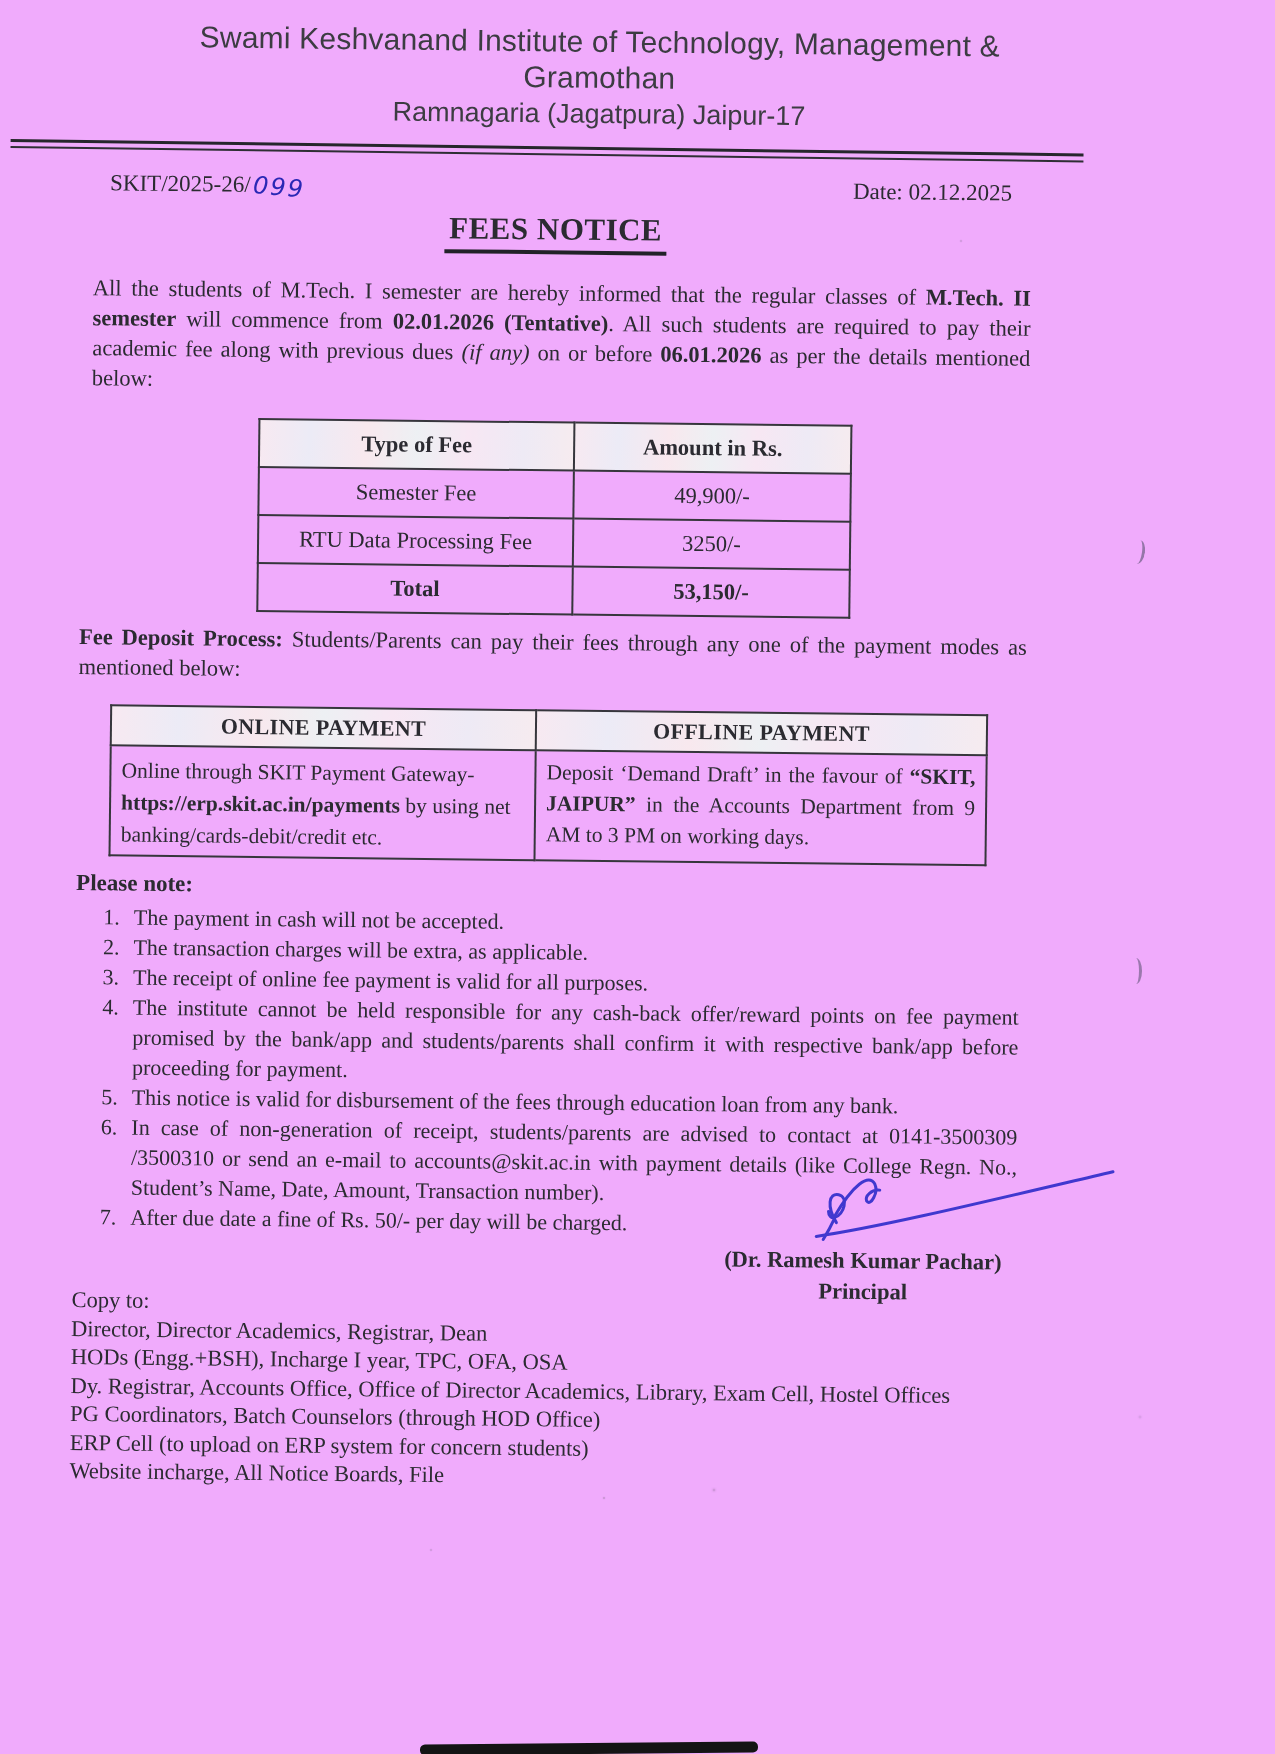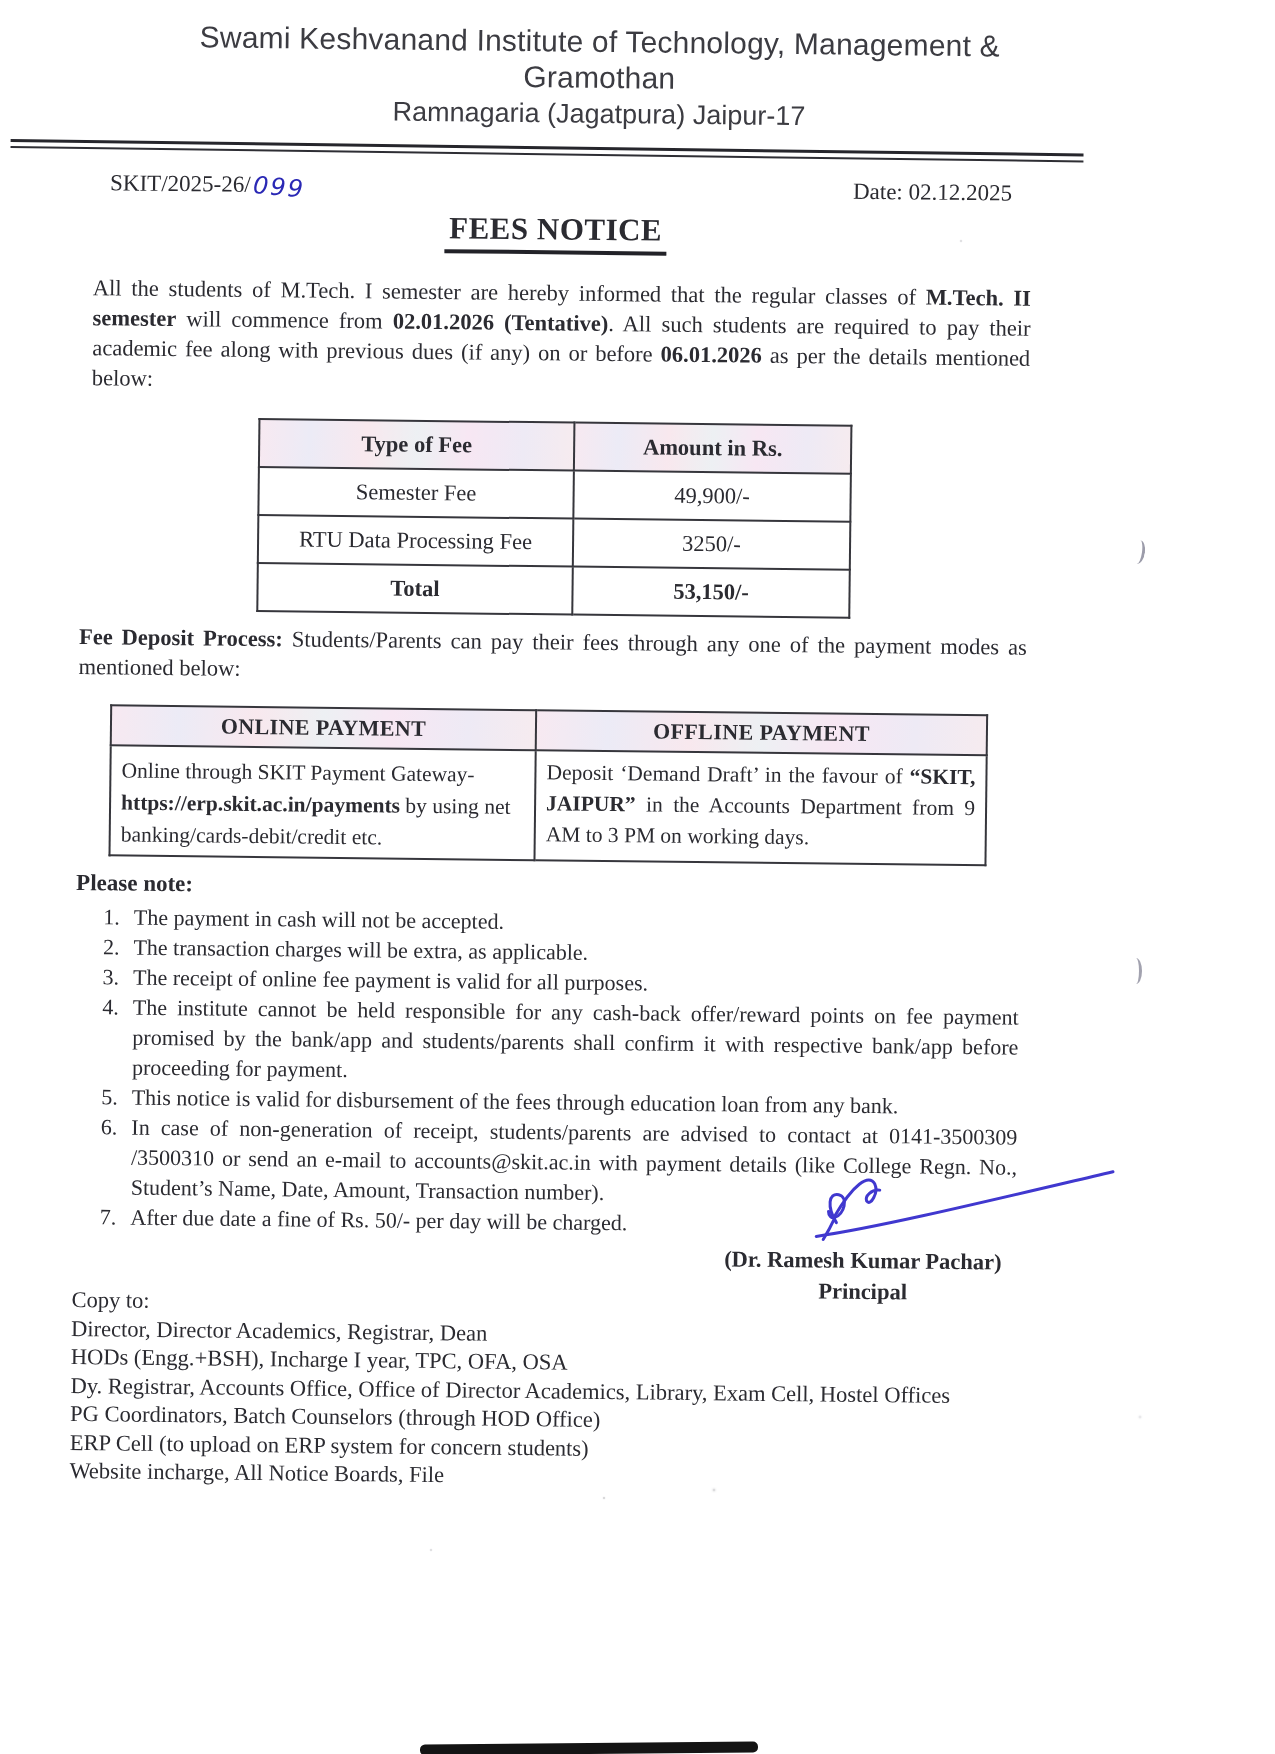--- a/index.html
+++ b/index.html
@@ -1,20 +1,20 @@
 <!DOCTYPE html>
 <html><head>
 <meta charset="utf-8">
 <style>
   html,body { margin:0; padding:0; background:#e8e8e8; }
   .page {
     position:relative;
     width:1275px; height:1754px;
     margin:0 auto;
-    background:#ffffff;
+    background:#f0abfc;
     overflow:hidden;
     font-family:"Liberation Serif", serif;
     color:#2b2b31;
   }
   .content {
     position:absolute; left:82px; top:18px; width:952px;
     transform:rotate(0.65deg);
     transform-origin:0 0;
   }
   
@@ -26,21 +26,21 @@
   .rule-2 { border-top:2px solid #2e2e34; margin-top:4px; }
   
   .ref-row { display:flex; justify-content:space-between; align-items:flex-end; padding:0 20px 0 30px; margin-top:18px; font-size:23px; }
   .hand { font-family:"DejaVu Sans", sans-serif; font-style:italic; color:#2a28b5; font-size:24px; letter-spacing:2px; position:relative; top:3px; margin-left:2px; display:inline-block; transform:rotate(4deg); }
   
   .title-wrap { text-align:center; margin-top:10px; }
   .doc-title { display:inline-block; font-size:31px; font-weight:bold; letter-spacing:0.5px; border-bottom:4px solid #222228; padding:0 4px 3px 4px; }
   
   .intro { margin-top:24px; padding-left:14px; font-size:22.5px; line-height:30px; text-align:justify; }
   .b { font-weight:bold; }
-  .i { }
+  .i { font-style:italic; }
   
   table { border-collapse:collapse; }
   .fee-table { margin-top:20px; margin-left:181px; width:592px; table-layout:fixed; }
   .fee-table th, .fee-table td { border:2px solid #36363c; text-align:center; font-size:22.5px; padding:10px 6px; }
   .fee-table th { font-weight:bold; }
   .fee-table col.c1 { width:315px; } .fee-table col.c2 { width:277px; }
   .shaded {
     background:linear-gradient(93deg,#f7e9f1 0%,#ecebf6 16%,#f8e8ee 34%,#edf0f3 50%,#f7e7f3 66%,#eeeaf5 84%,#f6ebef 100%);
   }
   .deposit { margin-top:12px; padding-left:4px; font-size:22.5px; line-height:30px; text-align:justify; }

